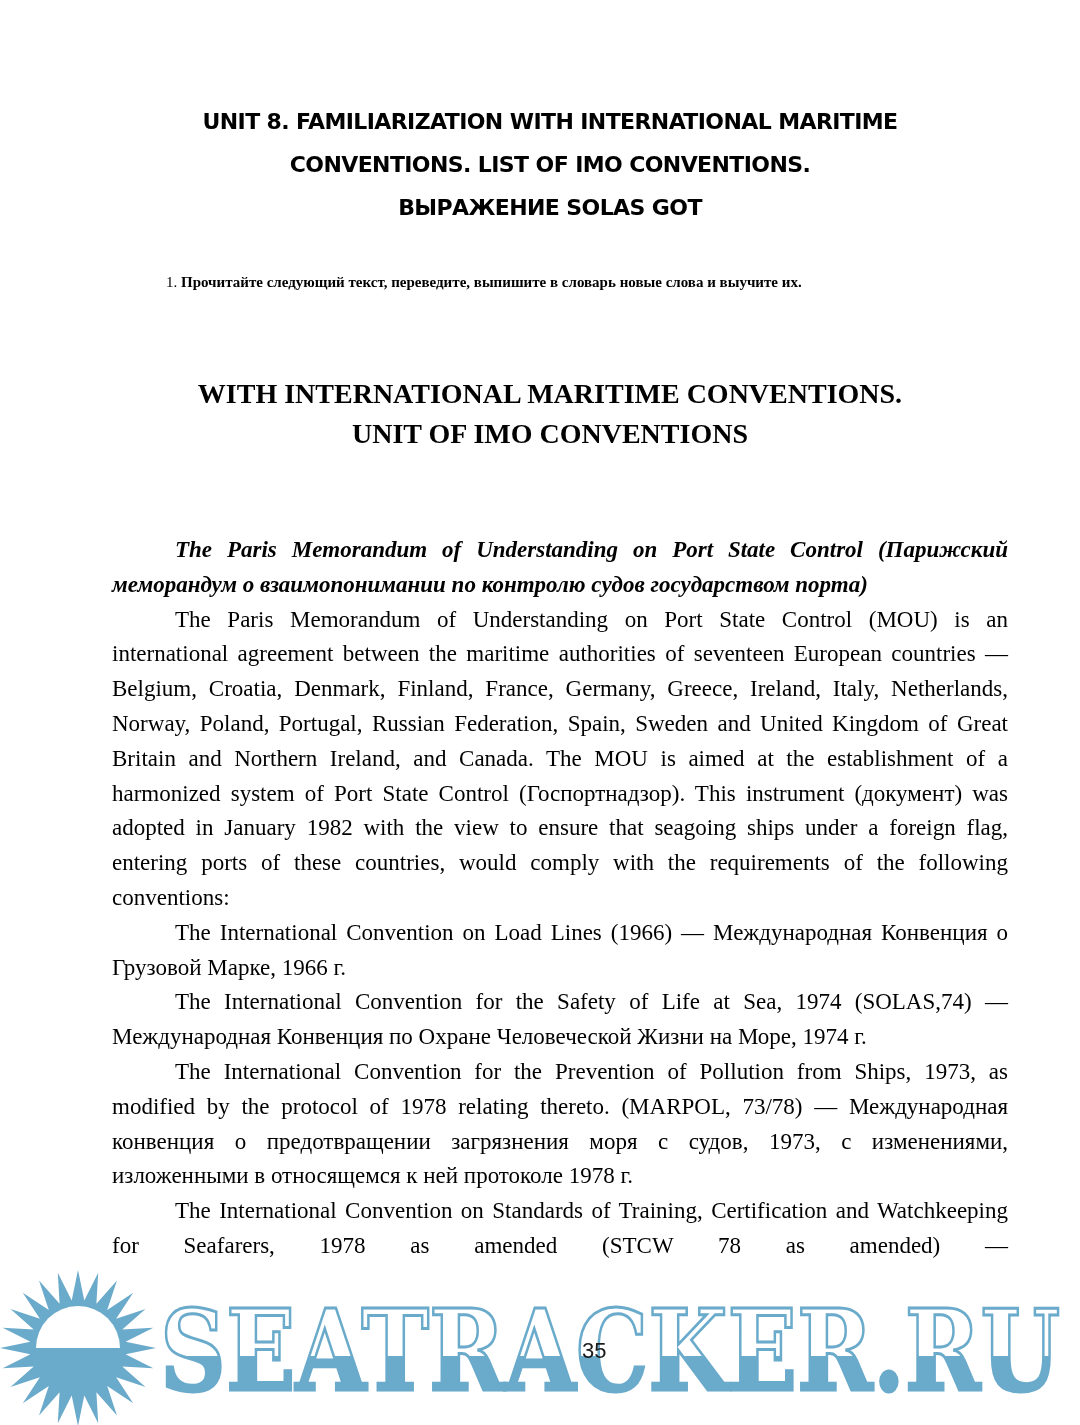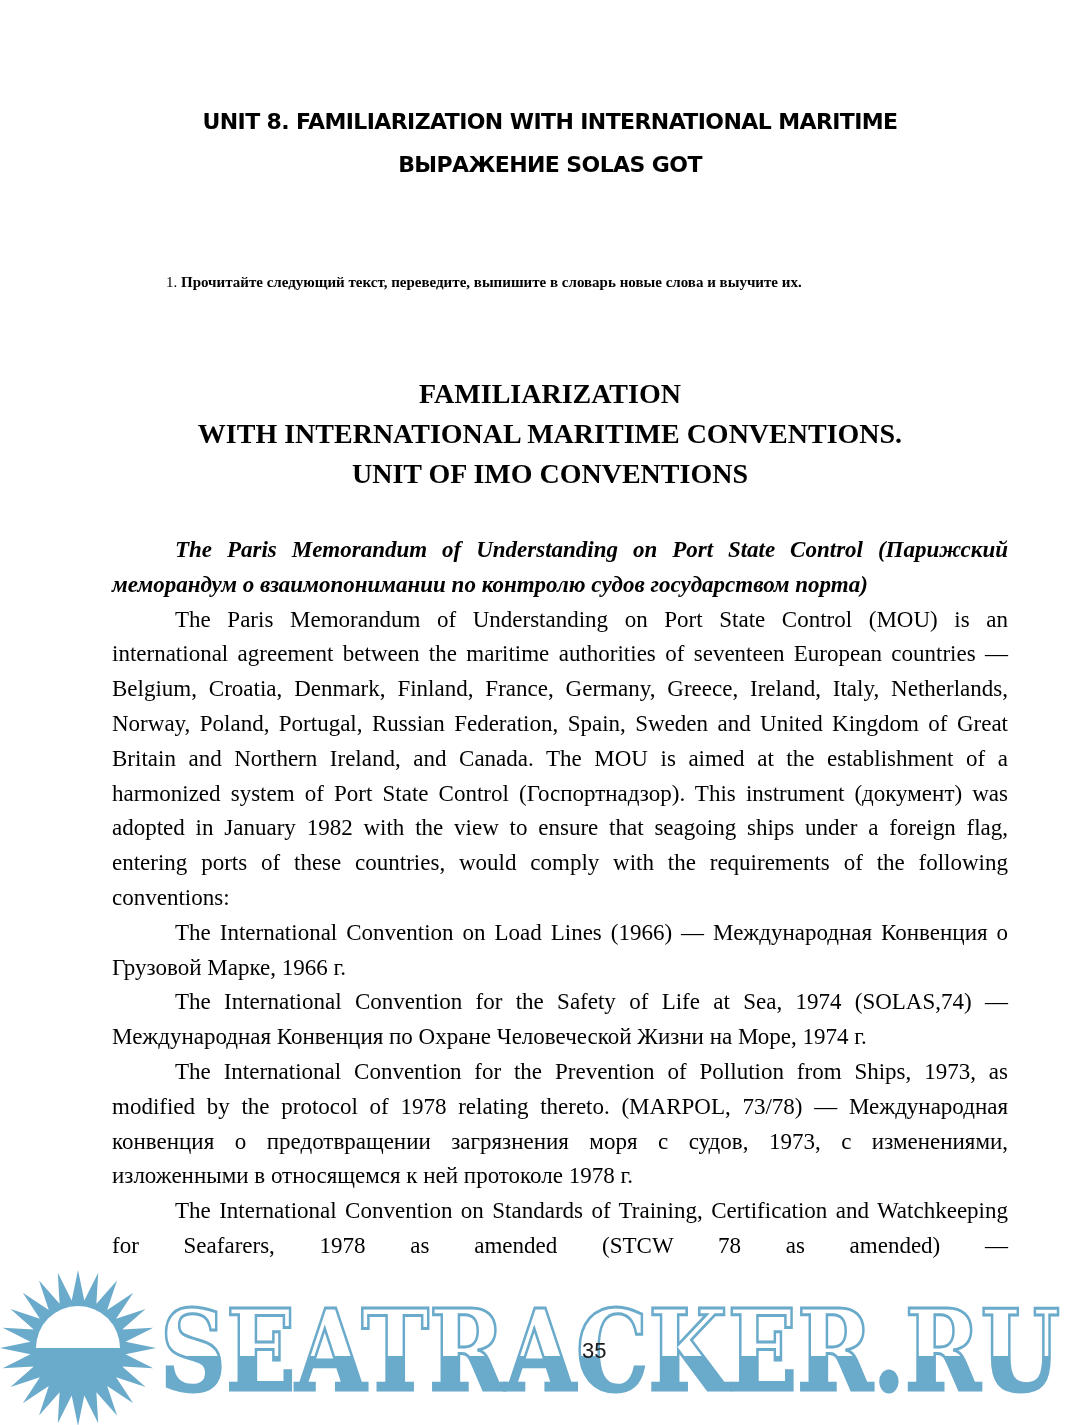--- a/index.html
+++ b/index.html
@@ -40,30 +40,30 @@
     font-family: Liberation Sans, sans-serif; font-size: 22px; color: #1a1a1a; margin-left: 44px;
   }
 </style>
 </head>
 <body>
 
 <div class="page">
 
   <div class="unit-title">
     <div>UNIT 8. FAMILIARIZATION WITH INTERNATIONAL MARITIME</div>
+    <div>CONVENTIONS. LIST OF IMO CONVENTIONS.</div>
     <div>ВЫРАЖЕНИЕ SOLAS GOT</div>
   </div>
 
   <div class="task">
     <span style="display:inline-block;width:63px;"></span><span class="num">1.</span>
     <span>Прочитайте следующий текст, переведите, выпишите в словарь новые слова и выучите их.</span>
   </div>
 
   <div class="main-heading">
-    <div>FAMILIARIZATION</div>
     <div>WITH INTERNATIONAL MARITIME CONVENTIONS.</div>
     <div>UNIT OF IMO CONVENTIONS</div>
   </div>
 
   <div class="body-text">
     <p class="subheading">The Paris Memorandum of Understanding on Port State Control (Парижский меморандум о взаимопонимании по контролю судов государством порта)</p>
     <p>The Paris Memorandum of Understanding on Port State Control (MOU) is an international agreement between the maritime authorities of seventeen European countries — Belgium, Croatia, Denmark, Finland, France, Germany, Greece, Ireland, Italy, Netherlands, Norway, Poland, Portugal, Russian Federation, Spain, Sweden and United Kingdom of Great Britain and Northern Ireland, and Canada. The MOU is aimed at the establishment of a harmonized system of Port State Control (Госпортнадзор). This instrument (документ) was adopted in January 1982 with the view to ensure that seagoing ships under a foreign flag, entering ports of these countries, would comply with the requirements of the following conventions:</p>
     <p>The International Convention on Load Lines (1966) — Международная Конвенция о Грузовой Марке, 1966 г.</p>
     <p>The International Convention for the Safety of Life at Sea, 1974 (SOLAS,74) — Международная Конвенция по Охране Человеческой Жизни на Море, 1974 г.</p>
     <p>The International Convention for the Prevention of Pollution from Ships, 1973, as modified by the protocol of 1978 relating thereto. (MARPOL, 73/78) — Международная конвенция о предотвращении загрязнения моря с судов, 1973, с изменениями, изложенными в относящемся к ней протоколе 1978 г.</p>

